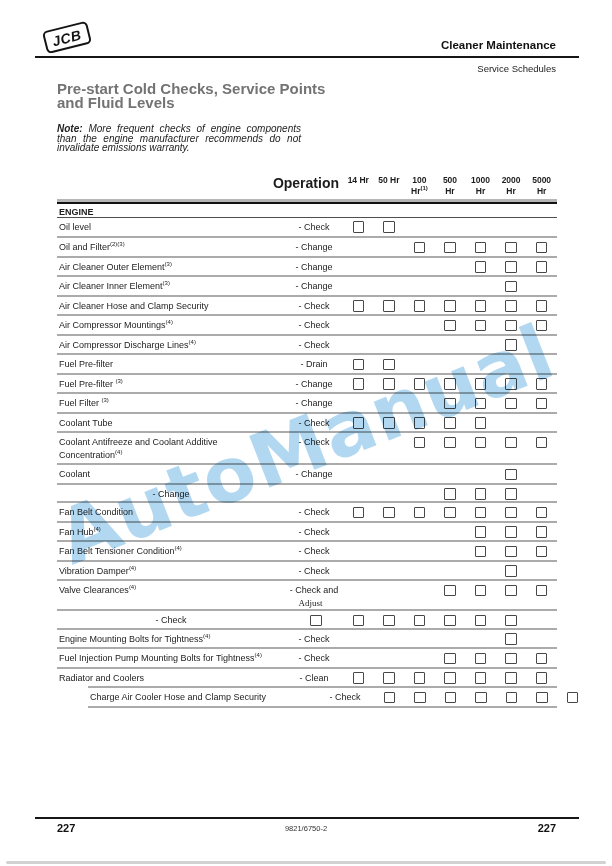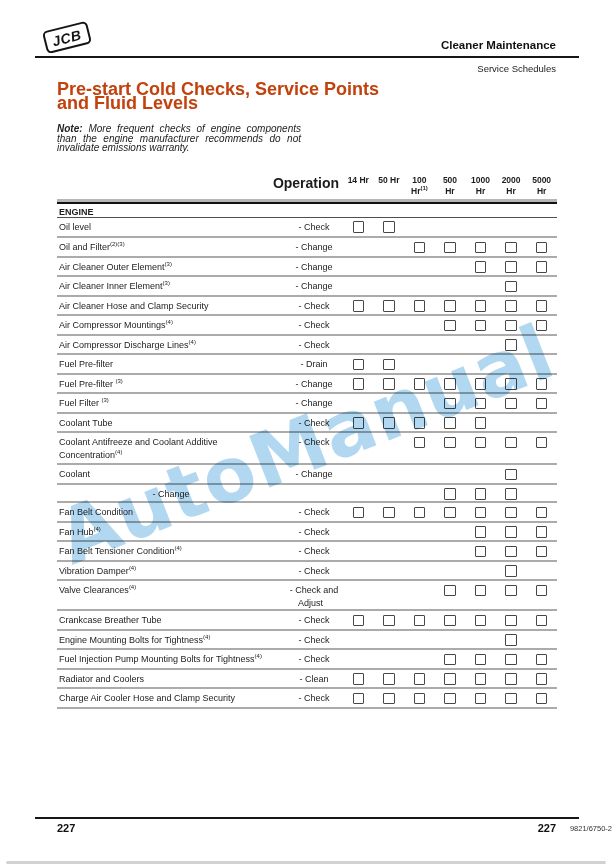--- a/index.html
+++ b/index.html
@@ -10,51 +10,51 @@
   
   .logo{
     position:absolute;left:44px;top:26px;transform:rotate(-14deg);
     border:2.5px solid #141414;border-radius:5px;padding:2px 6px 1px 6px;
     font-weight:bold;font-style:italic;font-size:14px;letter-spacing:0.5px;color:#141414;
   }
   .h-title{position:absolute;right:56px;top:39px;font-size:11.5px;font-weight:bold;color:#111;}
   .h-rule{position:absolute;left:35px;right:33px;top:56px;height:2px;background:#161616;}
   .h-sub{position:absolute;right:56px;top:63px;font-size:9.5px;color:#222;}
   
-  .doc-title{position:absolute;left:57px;top:82px;font-size:18px;font-weight:bold;line-height:14px;color:#c2410c;}
+  .doc-title{position:absolute;left:57px;top:82px;font-size:15px;font-weight:bold;line-height:14px;color:#737373;}
   .note{position:absolute;left:57px;top:124px;width:244px;font-size:10px;font-style:italic;line-height:9.6px;text-align:justify;color:#222;}
   .note b{font-weight:bold;}
   
   .svc-table{position:absolute;left:57px;top:172px;width:500px;}
   .trow{display:grid;grid-template-columns:232px 54px repeat(7,30.57px);align-items:start;}
   .thead-row{border-bottom:3px solid #b6b6b6;padding-bottom:3px;}
   .cell-oph{display:flex;justify-content:flex-end;font-weight:bold;font-size:14px;white-space:nowrap;padding-top:3px;padding-right:4px;}
   .cell-h{text-align:center;font-weight:bold;font-size:8.5px;line-height:10.5px;padding-top:3px;}
   .tbody .trow{border-top:2px solid #ababab;min-height:18.6px;box-sizing:border-box;}
   .tbody .trow.section{border-top:2.5px solid #121212;border-bottom:1px solid #4f4f4f;min-height:15.5px;}
   .tbody .trow.section + .trow{border-top:none;}
-  .tbody .trow:last-child{border-bottom:2px solid #ababab;}
+  .tbody .trow:last-child{border-bottom:2px solid #ababab;margin-left:31px;}
   .cell-section{font-weight:bold;font-size:9px;padding:2.5px 0 0 2px;grid-column:1 / -1;}
   .cell-label{font-size:9px;line-height:12.5px;padding:3px 0 2px 2px;}
   .cell-label sup, .cell-h sup{font-size:6px;vertical-align:4px;line-height:0;}
   .cell-op{display:flex;flex-direction:column;align-items:center;font-size:9px;line-height:12.5px;padding-top:3px;padding-right:4px;white-space:nowrap;}
-  .cell-op .op2{margin-right:7px;}
+  .cell-op .op2{margin-right:7px;font-family:Liberation Serif, serif;}
   .cell-cb{display:flex;justify-content:center;padding-top:3.5px;}
   .cb{width:11.5px;height:11.5px;border:1.6px solid #474747;border-radius:1px;background:#fff;box-sizing:border-box;display:block;}
   
   .watermark{
     position:absolute;left:26px;top:400px;width:560px;height:90px;line-height:90px;
     text-align:center;transform:rotate(-21.5deg);
     font-family:"DejaVu Sans", sans-serif;font-weight:bold;font-size:76px;letter-spacing:1px;
     color:#9fcfee;opacity:0.8;mix-blend-mode:multiply;pointer-events:none;
   }
   
   .f-rule{position:absolute;left:35px;right:33px;top:817px;height:1.6px;background:#161616;}
   .f-left{position:absolute;left:57px;top:822px;font-size:11px;font-weight:bold;color:#111;}
-  .f-center{position:absolute;left:0;right:0;top:824px;text-align:right;font-size:7.5px;color:#333;}
+  .f-center{position:absolute;left:0;right:0;top:824px;text-align:center;font-size:7.5px;color:#333;}
   .f-right{position:absolute;right:56px;top:822px;font-size:11px;font-weight:bold;color:#111;}
   .page-edge{position:absolute;left:6px;right:6px;bottom:2px;height:3px;background:#d2d2d2;border-radius:2px;}
 </style>
 </head>
 <body>
 
 <div class="page">
 
   <div class="logo">
     <span>JCB</span>
@@ -466,21 +466,20 @@
             <span class="cb"></span>
           </div>
           <div class="cell-cb">
             <span class="cb"></span>
           </div>
           <div class="cell-cb">
             <span class="cb"></span>
           </div>
         </div>
         <div class="trow">
-          <div class="cell-label">Crankcase Breather Tube</div>
           <div class="cell-op">
             <div>- Check</div>
           </div>
           <div class="cell-cb">
             <span class="cb"></span>
           </div>
           <div class="cell-cb">
             <span class="cb"></span>
           </div>
           <div class="cell-cb">

